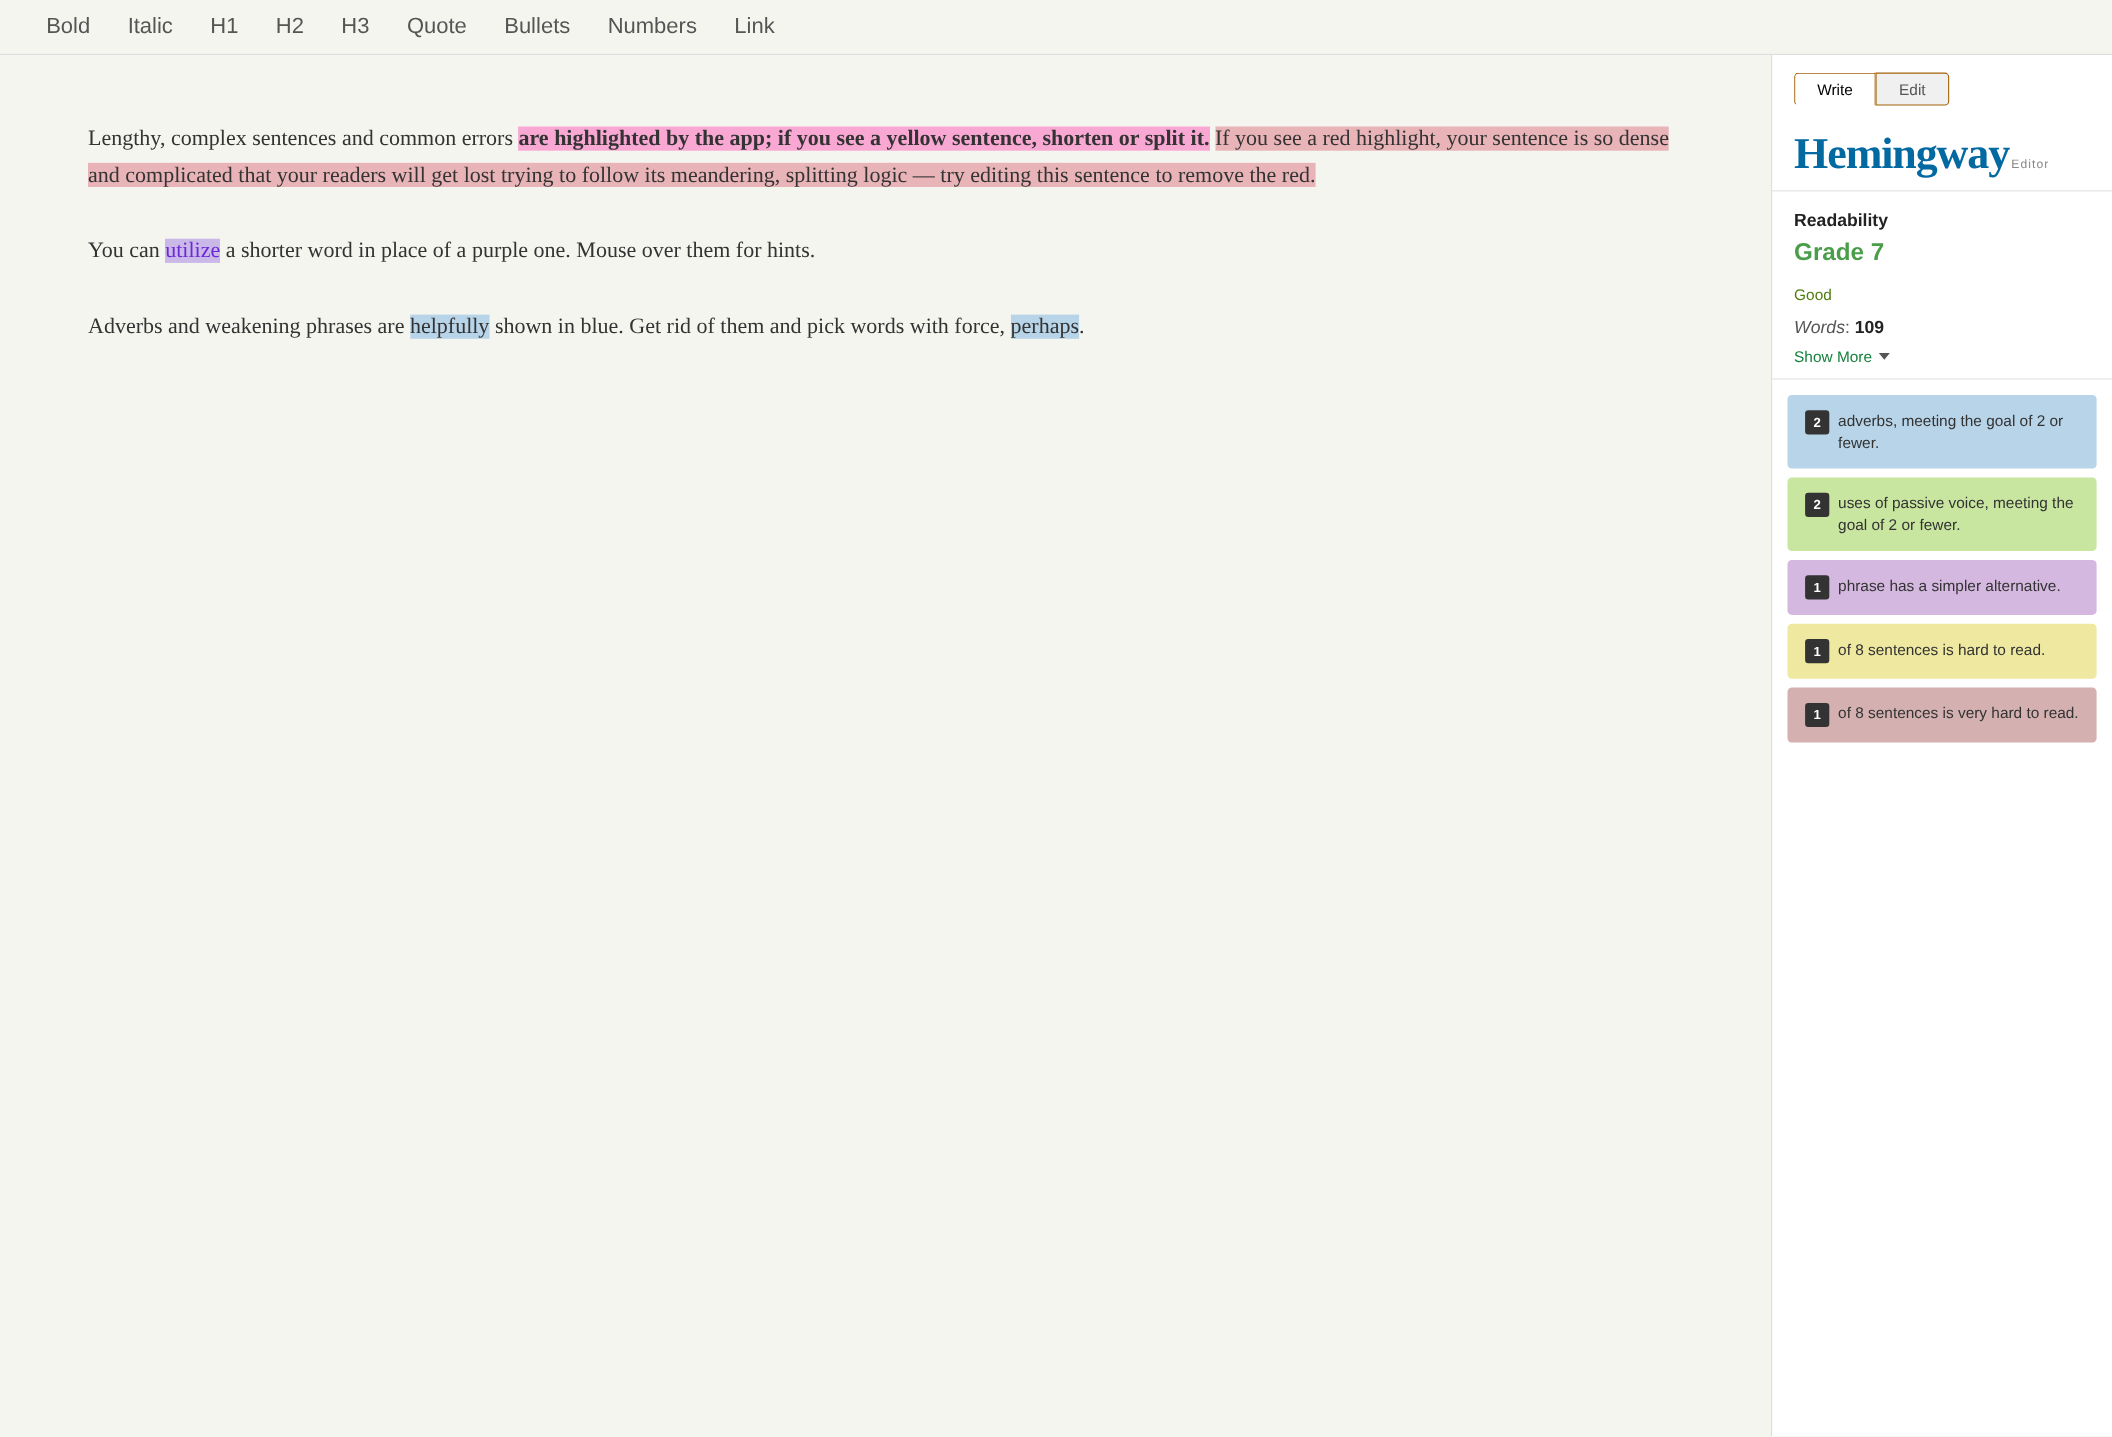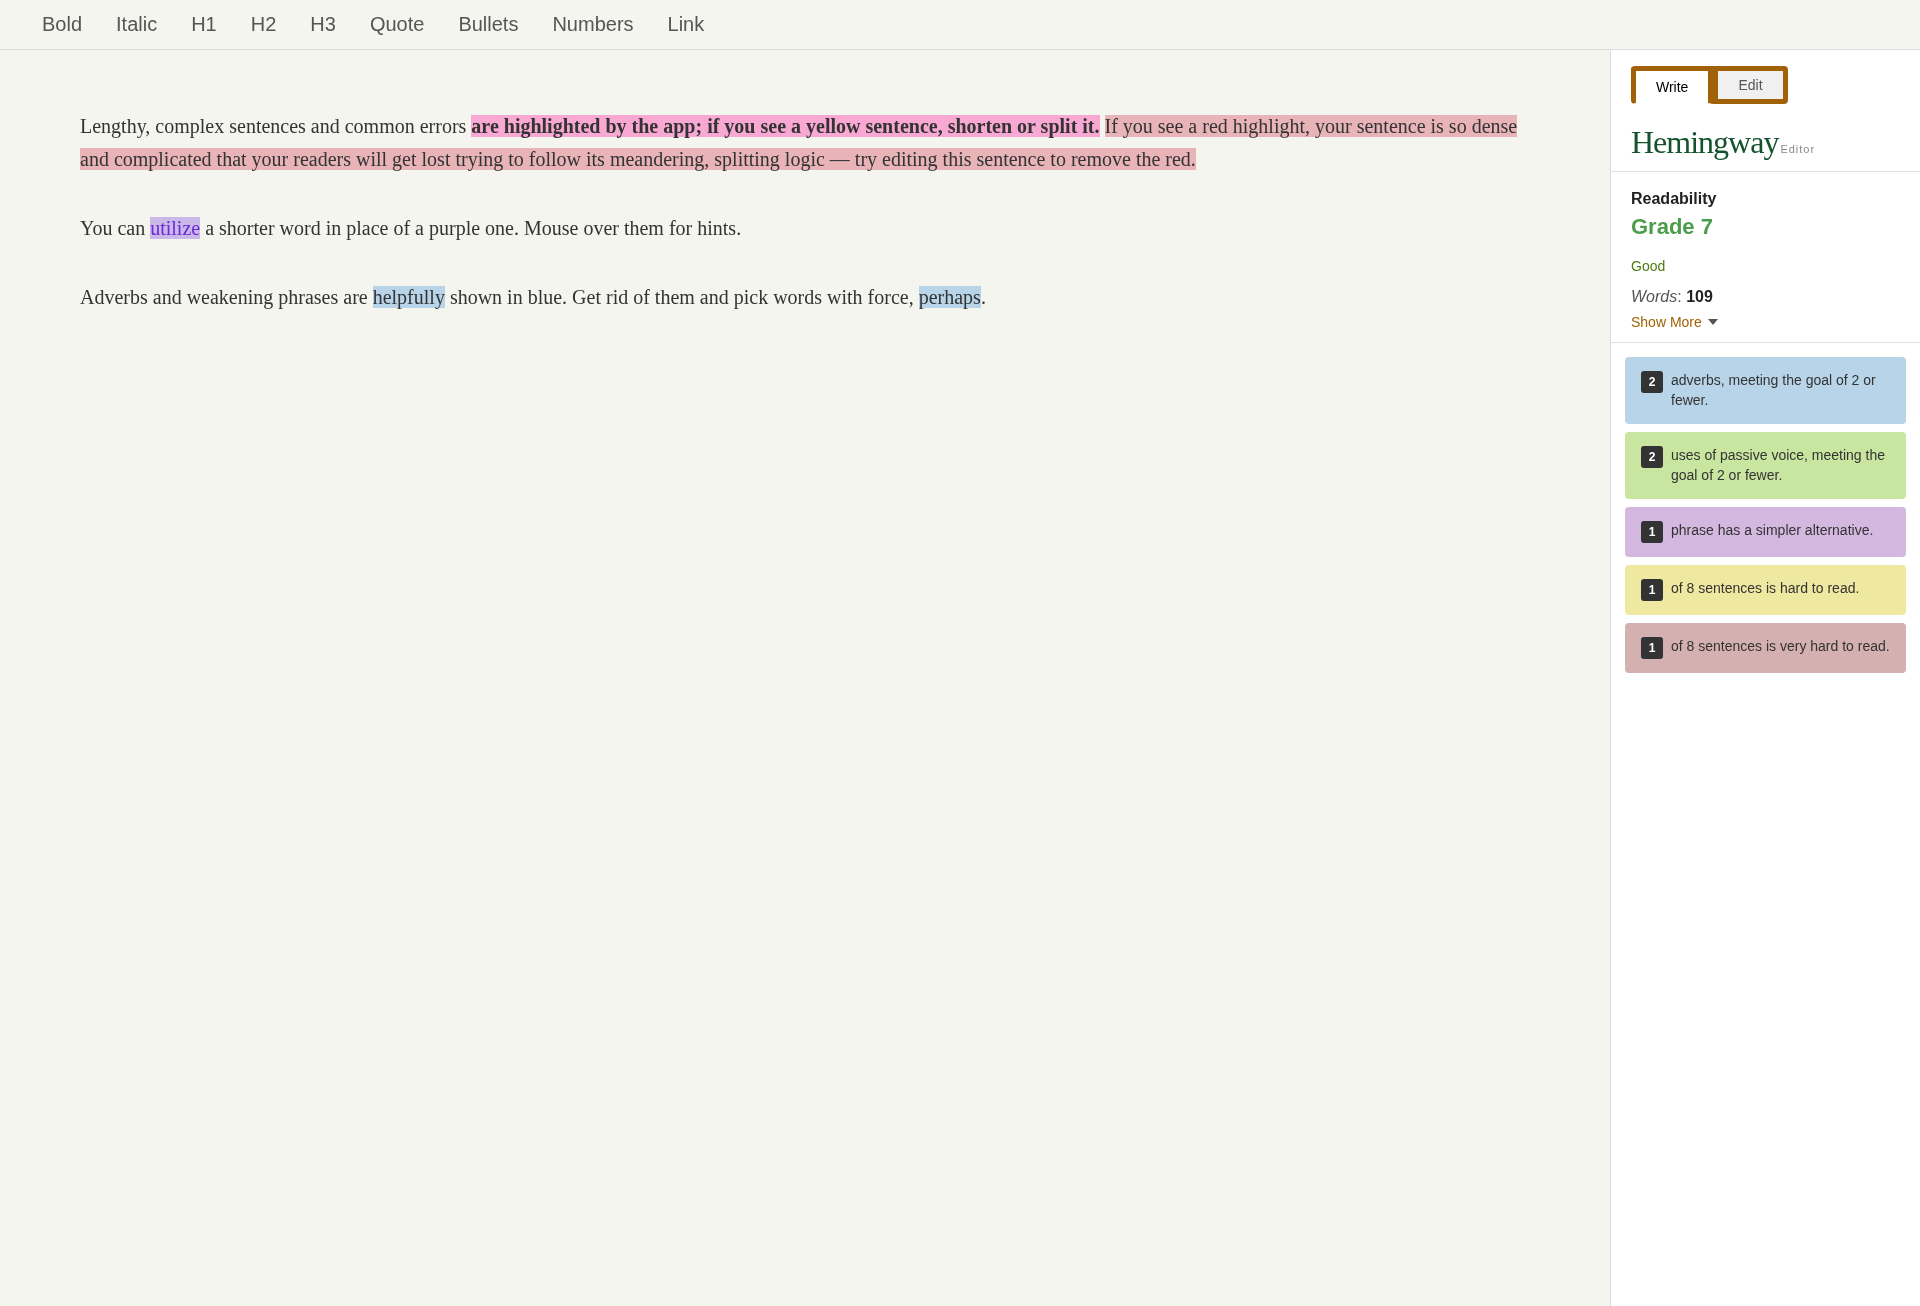--- a/index.html
+++ b/index.html
@@ -76,21 +76,21 @@
     #mode-toggle {
       display: flex;
       padding: 16px 20px 0 20px;
       gap: 0;
     }
     .mode-btn {
       font-family: Arial, sans-serif;
       font-size: 14px;
       padding: 6px 20px;
       cursor: pointer;
-      border: 5px solid #a16207;
+      border: 1px solid #a16207;
       background: #f0f0f0;
       color: #555;
     }
     .mode-btn.active {
       background: #fff;
       color: #000;
       border-bottom: 1px solid #fff;
       font-weight: 500;
       z-index: 1;
     }
@@ -101,23 +101,23 @@
       border-radius: 0 4px 4px 0;
     }
 
     
     #logo-section {
       padding: 20px 20px 10px 20px;
       border-bottom: 1px solid #e0e0e0;
     }
     #logo-title {
       font-family: Georgia, serif;
-      font-size: 32px;
-      font-weight: normal;
-      color: #14532d;
+      font-size: 40px;
+      font-weight: bold;
+      color: #0369a1;
       letter-spacing: -1px;
     }
     #logo-sub {
       font-family: Arial, sans-serif;
       font-size: 11px;
       color: #888;
       letter-spacing: 1px;
       margin-left: 2px;
     }
 
@@ -152,21 +152,21 @@
       color: #555;
       margin-bottom: 8px;
     }
     #words-line span {
       font-weight: bold;
       color: #222;
     }
     #show-more {
       font-family: Arial, sans-serif;
       font-size: 14px;
-      color: #a16207;
+      color: #15803d;
       cursor: pointer;
       display: flex;
       align-items: center;
       gap: 4px;
       background: none;
       border: none;
       padding: 0;
     }
     .chevron-down {
       display: inline-block;

